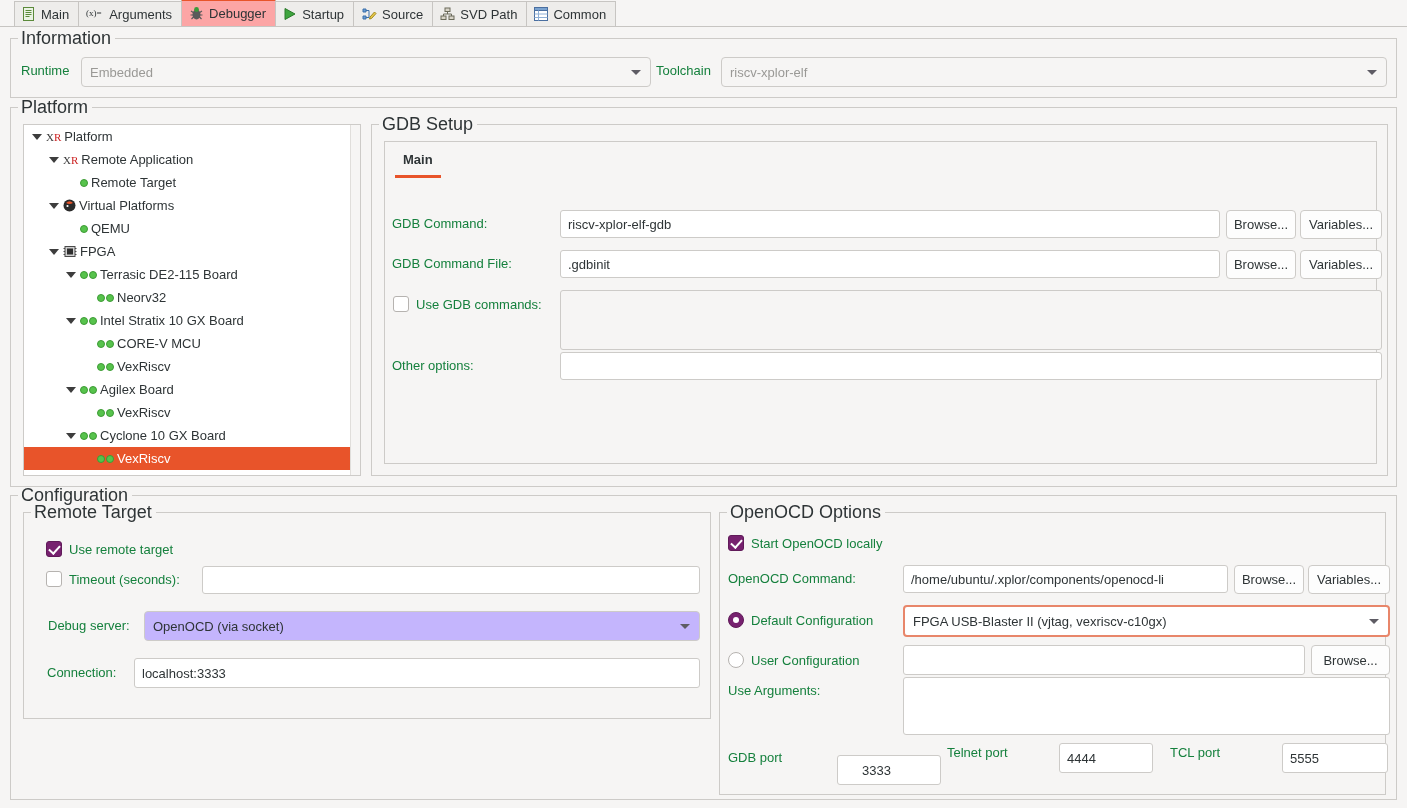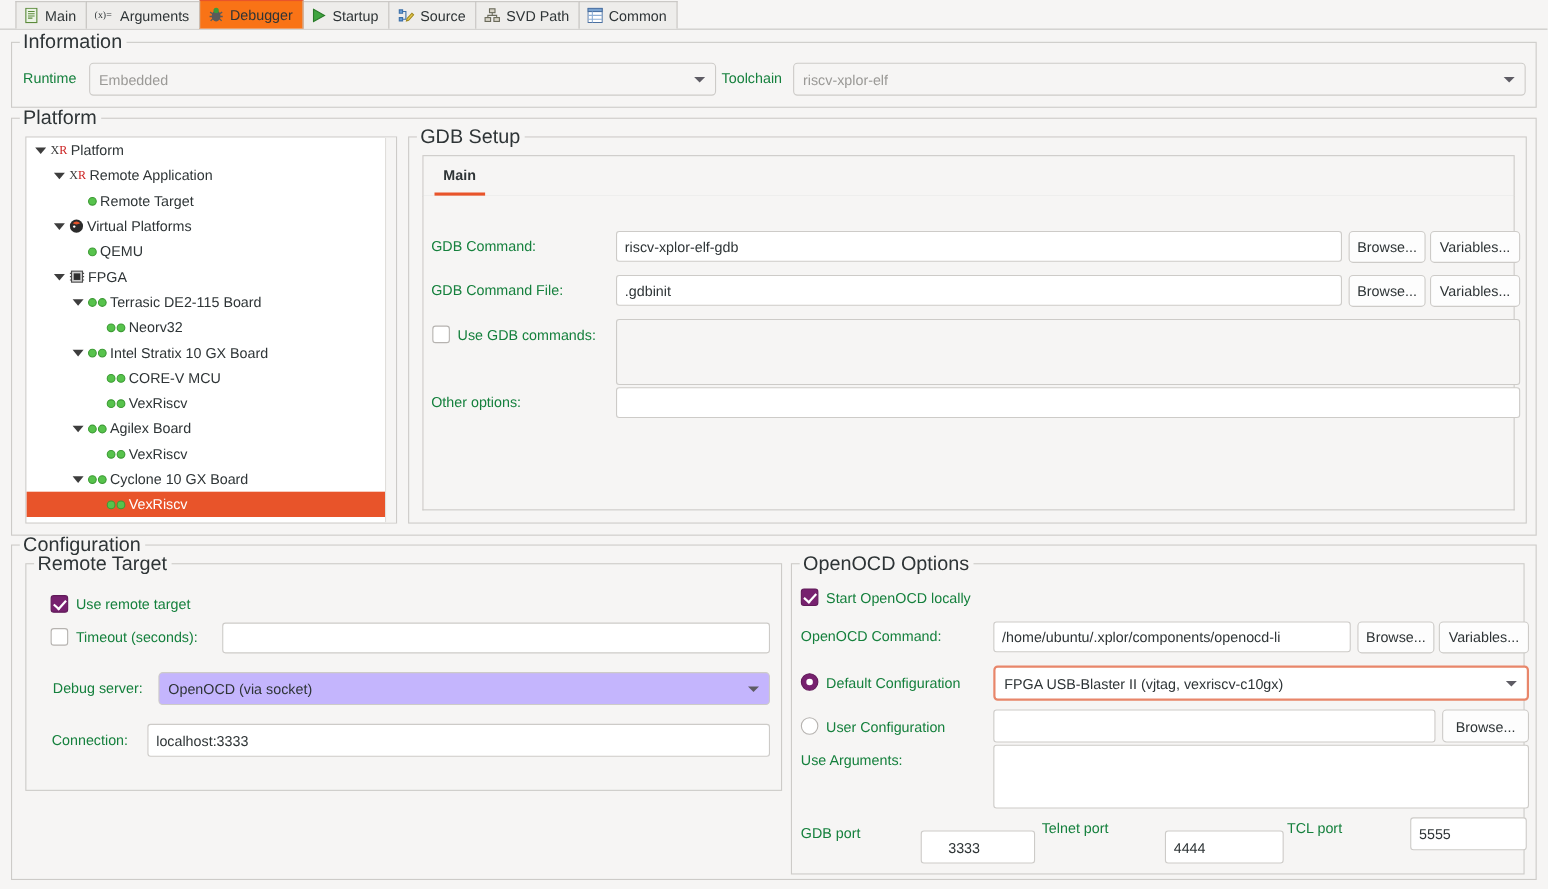--- a/index.html
+++ b/index.html
@@ -32,21 +32,21 @@
     background: #eeedeb;
     border: 1px solid #c7c5c2;
     border-bottom: none;
     margin-right: -1px;
     font-size: 13px;
     color: #2e3436;
     position: relative;
     white-space: nowrap;
   }
   .tab.active {
-    background: #f97316;
+    background: #fca5a5;
     z-index: 3;
     border-top: 2px solid #e8542a;
     height: 27px;
     padding-top: 0;
   }
   .tab .tab-label { line-height: 1; }
 
   
   .ic { display:inline-block; line-height:0; flex:none; }
 
@@ -642,21 +642,21 @@
     <div class="area" style="position:absolute;left:183px;top:164px;width:487px;height:58px;">
       <span></span>
     </div>
 
     <span class="lbl" style="position:absolute;left:8px;top:237px;">GDB port</span>
     <div class="txt" style="position:absolute;left:117px;top:242px;width:104px;height:30px;padding-left:24px;">
       <span>3333</span>
     </div>
 
     <span class="lbl" style="position:absolute;left:227px;top:232px;">Telnet port</span>
-    <div class="txt" style="position:absolute;left:339px;top:242px;width:108px;height:30px;">
+    <div class="txt" style="position:absolute;left:339px;top:230px;width:94px;height:30px;">
       <span>4444</span>
     </div>
 
     <span class="lbl" style="position:absolute;left:450px;top:232px;">TCL port</span>
     <div class="txt" style="position:absolute;left:562px;top:230px;width:106px;height:30px;">
       <span>5555</span>
     </div>
   </div>
 </div>
 

